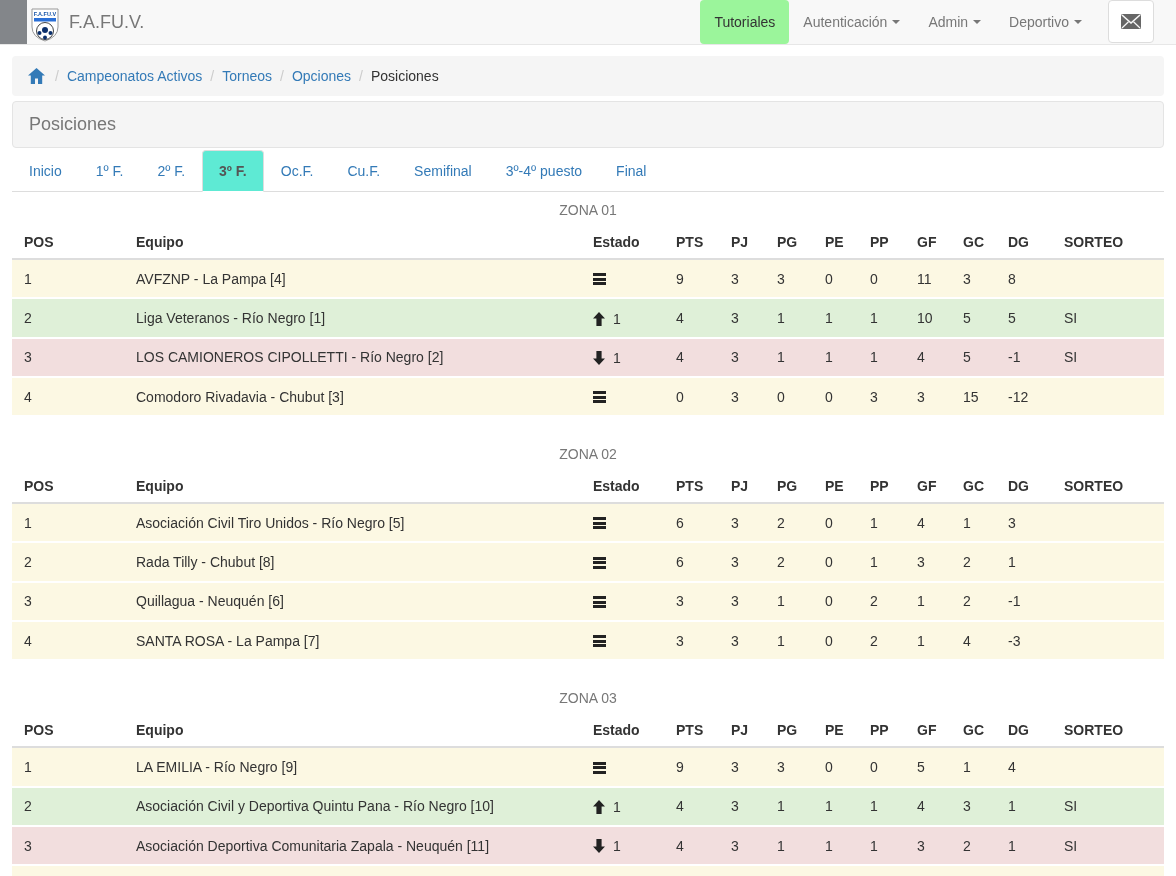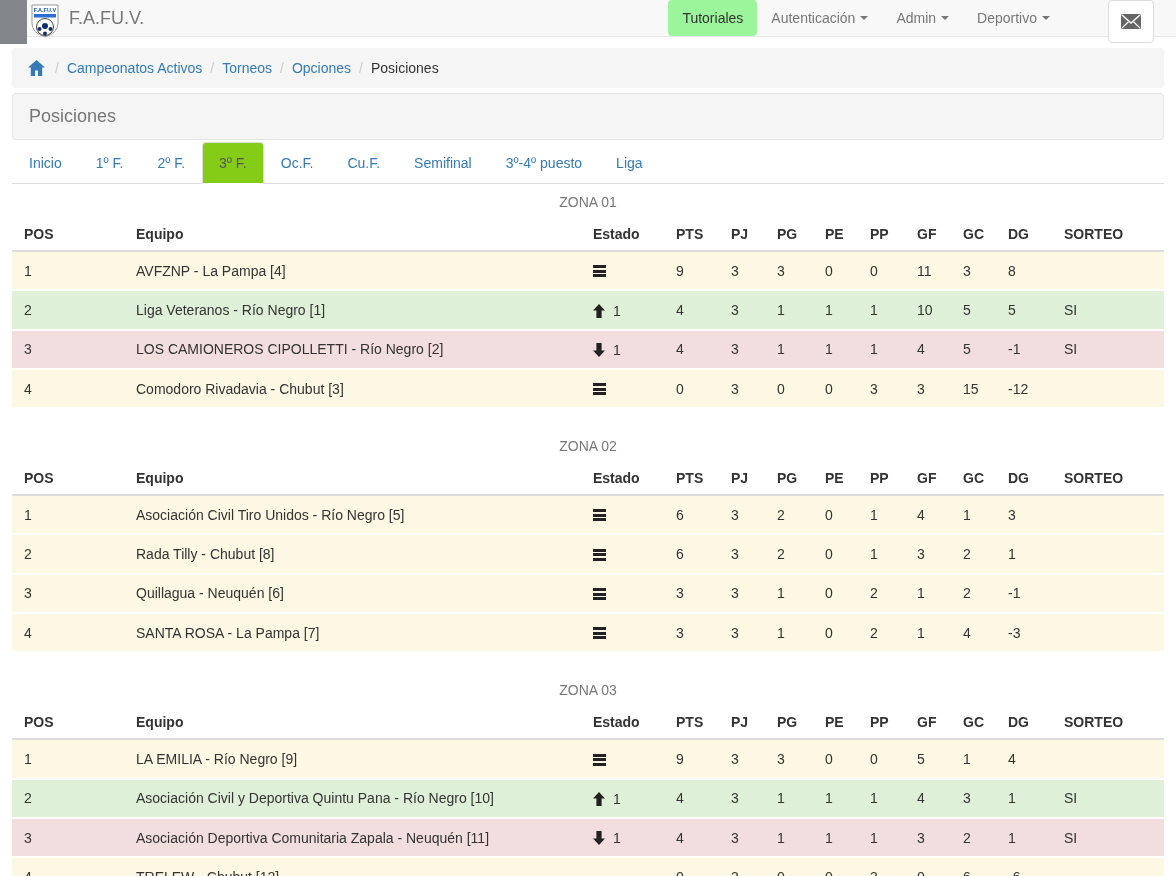--- a/index.html
+++ b/index.html
@@ -5,23 +5,23 @@
   :root{
     --link:#337ab7; --navbar-bg:#f8f8f8; --navbar-border:#e7e7e7;
     --highlight-green:#9bf59b; --row-warning:#fcf8e3; --row-success:#dff0d8;
     --row-danger:#f2dede; --icon-dark:#222222; --panel-bg:#f5f5f5;
   }
   *{box-sizing:border-box;margin:0;padding:0;}
   html,body{width:1176px;height:876px;overflow:hidden;background:#fff;
     font-family:"Liberation Sans","DejaVu Sans",sans-serif;color:#333;font-size:14px;}
 
   
-  .navbar{position:relative;height:37px;background:var(--navbar-bg);
+  .navbar{position:relative;height:45px;background:var(--navbar-bg);
     border-bottom:1px solid var(--navbar-border);display:flex;align-items:center;
-    padding-right:22px;gap:32px;}
+    padding-right:22px;}
   .left-strip{position:absolute;left:0;top:0;width:27px;height:44px;background:#83868a;}
   .brand{display:flex;align-items:center;margin-left:31px;text-decoration:none;}
   .brand-logo{width:28px;height:36px;margin-top:6px;}
   .brand-text{font-size:18px;color:#777;margin-left:10px;}
   .nav-menu{display:flex;align-items:stretch;height:100%;margin-left:auto;}
   .nav-item{display:flex;align-items:center;padding:14px 14px;color:#777;
     text-decoration:none;font-size:14px;white-space:nowrap;}
   .nav-item.highlight{background:var(--highlight-green);color:#333;border-radius:4px;}
   .nav-bold{font-weight:bold;color:#777;}
   .caret{display:inline-block;width:0;height:0;margin-left:5px;vertical-align:middle;
@@ -43,21 +43,21 @@
 
   
   .title-panel{margin-top:5px;background:var(--panel-bg);border:1px solid #e4e4e4;
     border-radius:4px;padding:12px 16px;}
   .title-panel h1{font-size:18px;font-weight:normal;color:#777;}
 
   
   .tabs{margin-top:2px;display:flex;border-bottom:1px solid #ddd;}
   .tab{padding:10px 16px;line-height:20px;color:var(--link);text-decoration:none;
     margin-bottom:-1px;border:1px solid transparent;border-radius:4px 4px 0 0;}
-  .tab.active{background:#84cc16;color:#555;border-color:#ddd;border-bottom-color:#fff;}
+  .tab.active{background:#5eead4;color:#555;border-color:#ddd;border-bottom-color:#fff;font-weight:bold;}
 
   
   .zone{margin-top:4px;}
   .zone + .zone{margin-top:25px;}
   table.pos-table{width:100%;border-collapse:collapse;table-layout:fixed;}
   table.pos-table caption{padding:6px 0;color:#777;font-size:14px;text-align:center;}
   th{font-weight:bold;text-align:left;padding:10px 12px 8px;border-bottom:2px solid #ddd;
     color:#333;}
   td{padding:10px 12px;text-align:left;border-top:2px solid #fff;}
   tr.warning td{background:var(--row-warning);}
@@ -150,21 +150,21 @@
 
   <nav class="tabs">
       <a class="tab">Inicio</a>
       <a class="tab">1º F.</a>
       <a class="tab">2º F.</a>
       <a class="tab active">3º F.</a>
       <a class="tab">Oc.F.</a>
       <a class="tab">Cu.F.</a>
       <a class="tab">Semifinal</a>
       <a class="tab">3º-4º puesto</a>
-      <a class="tab">Liga</a>
+      <a class="tab">Final</a>
     </nav>
 
   <div id="zones">
   <div class="zone">
     <table class="pos-table">
       <caption>ZONA 01</caption>
       <colgroup>
         <col style="width:112px">
             <col style="width:457px">
             <col style="width:83px">

